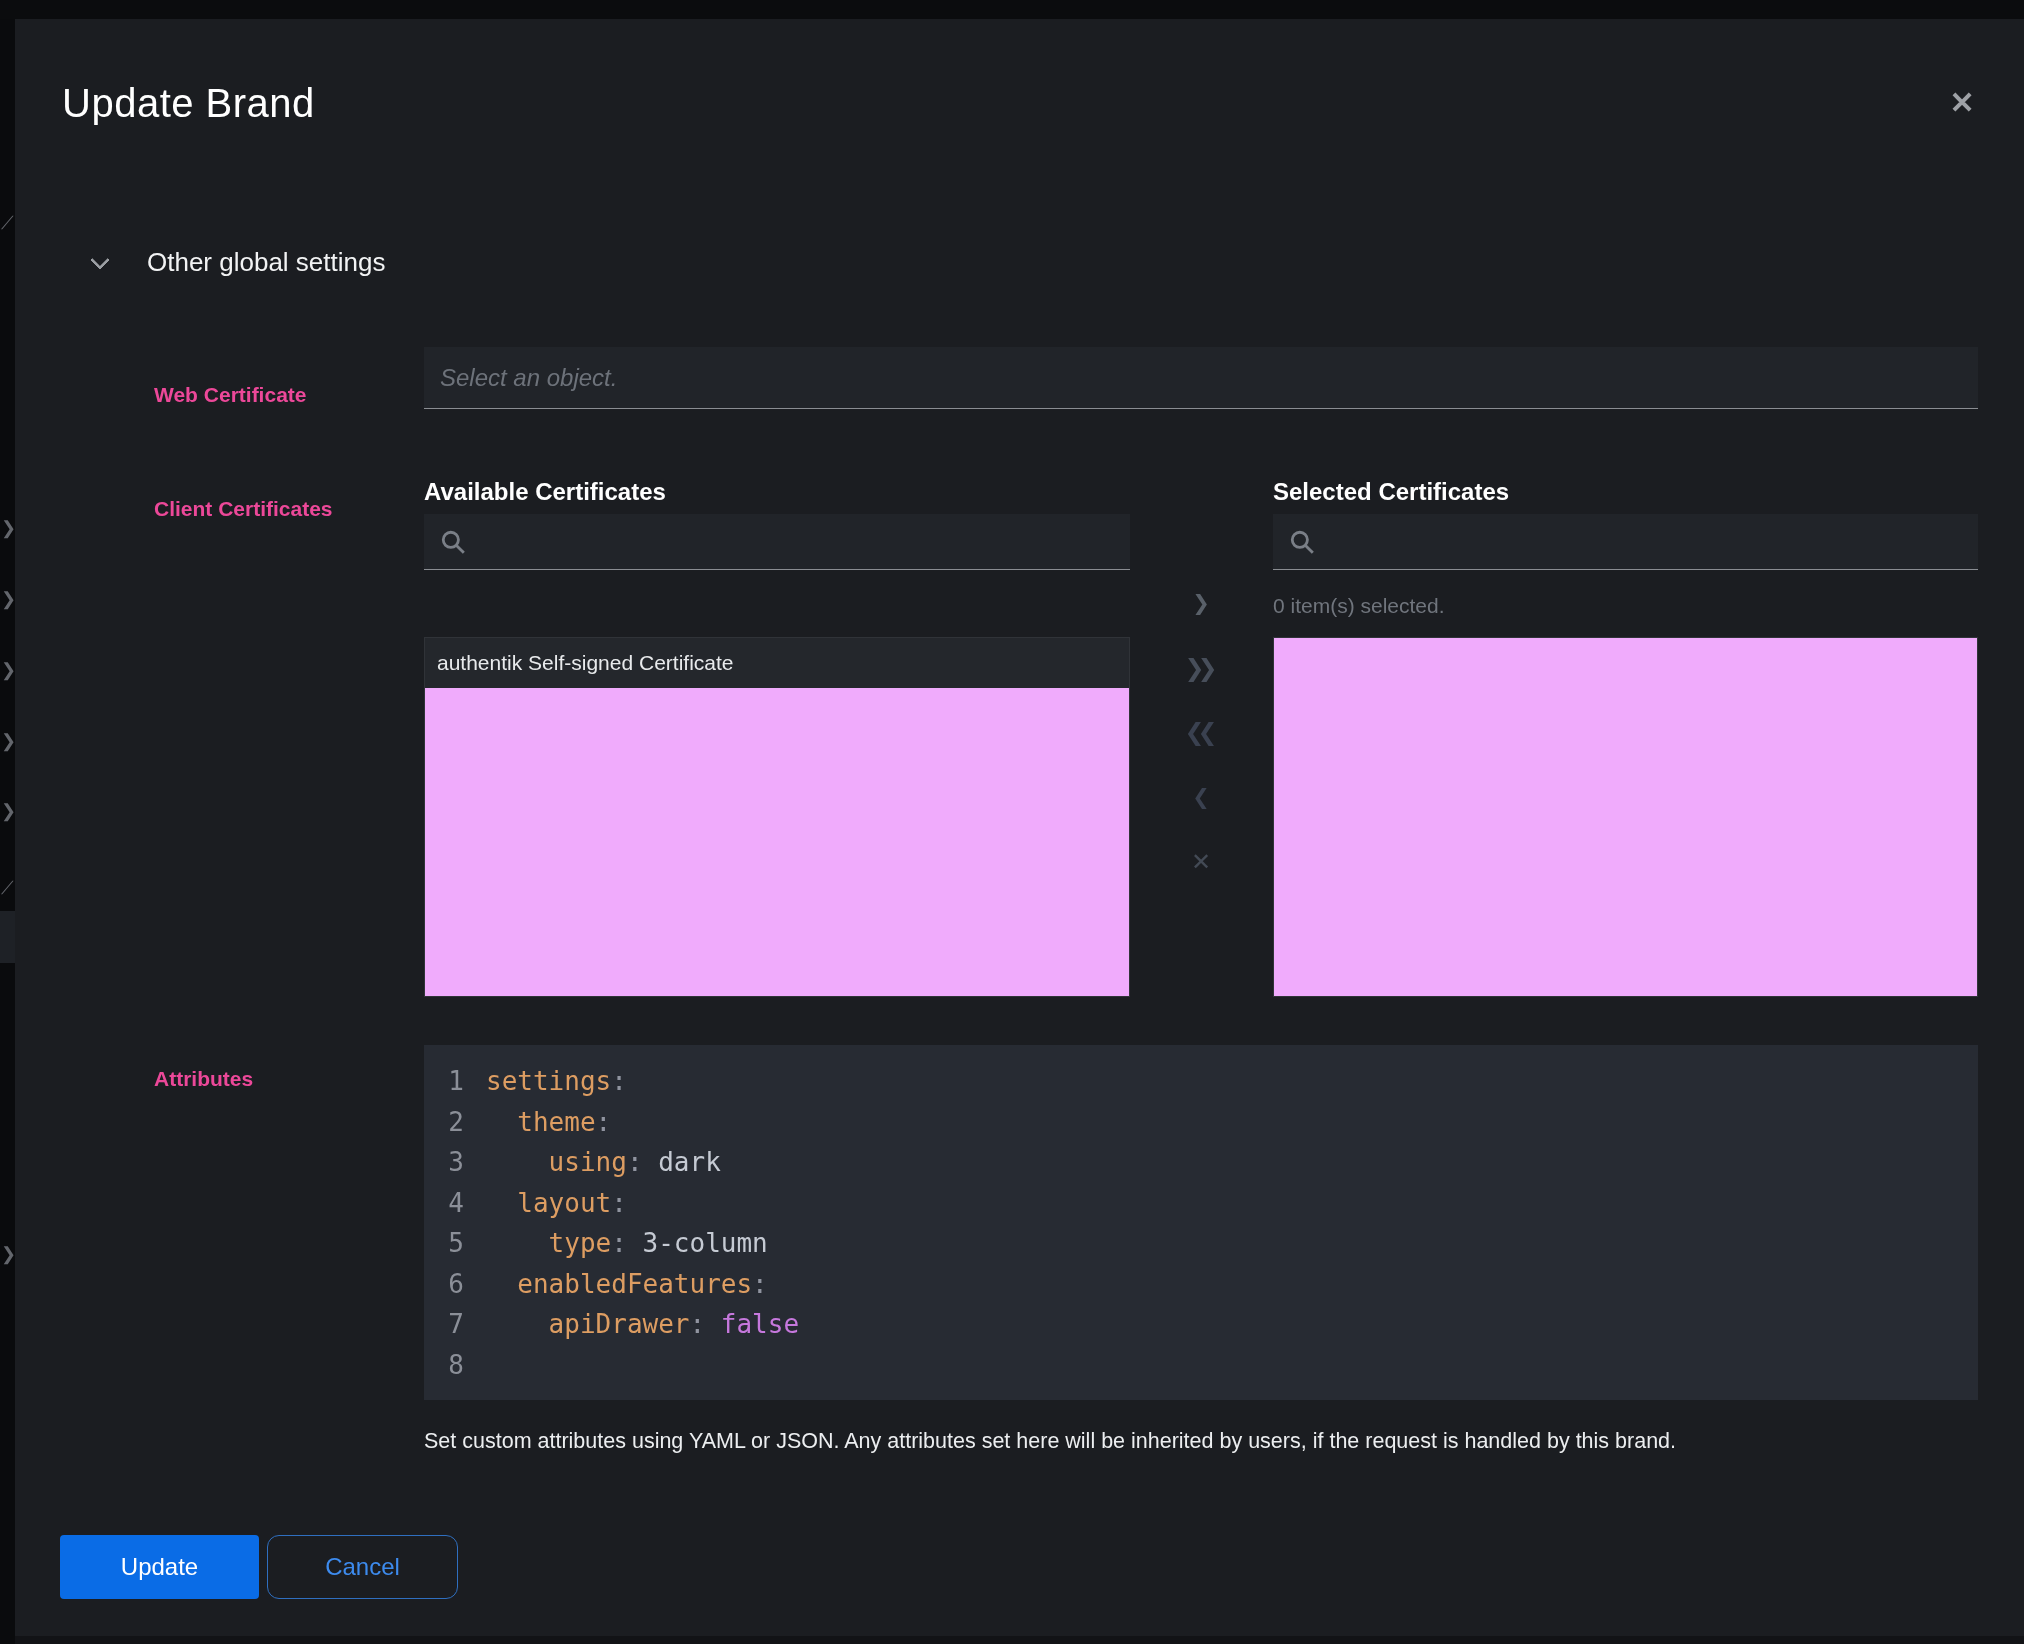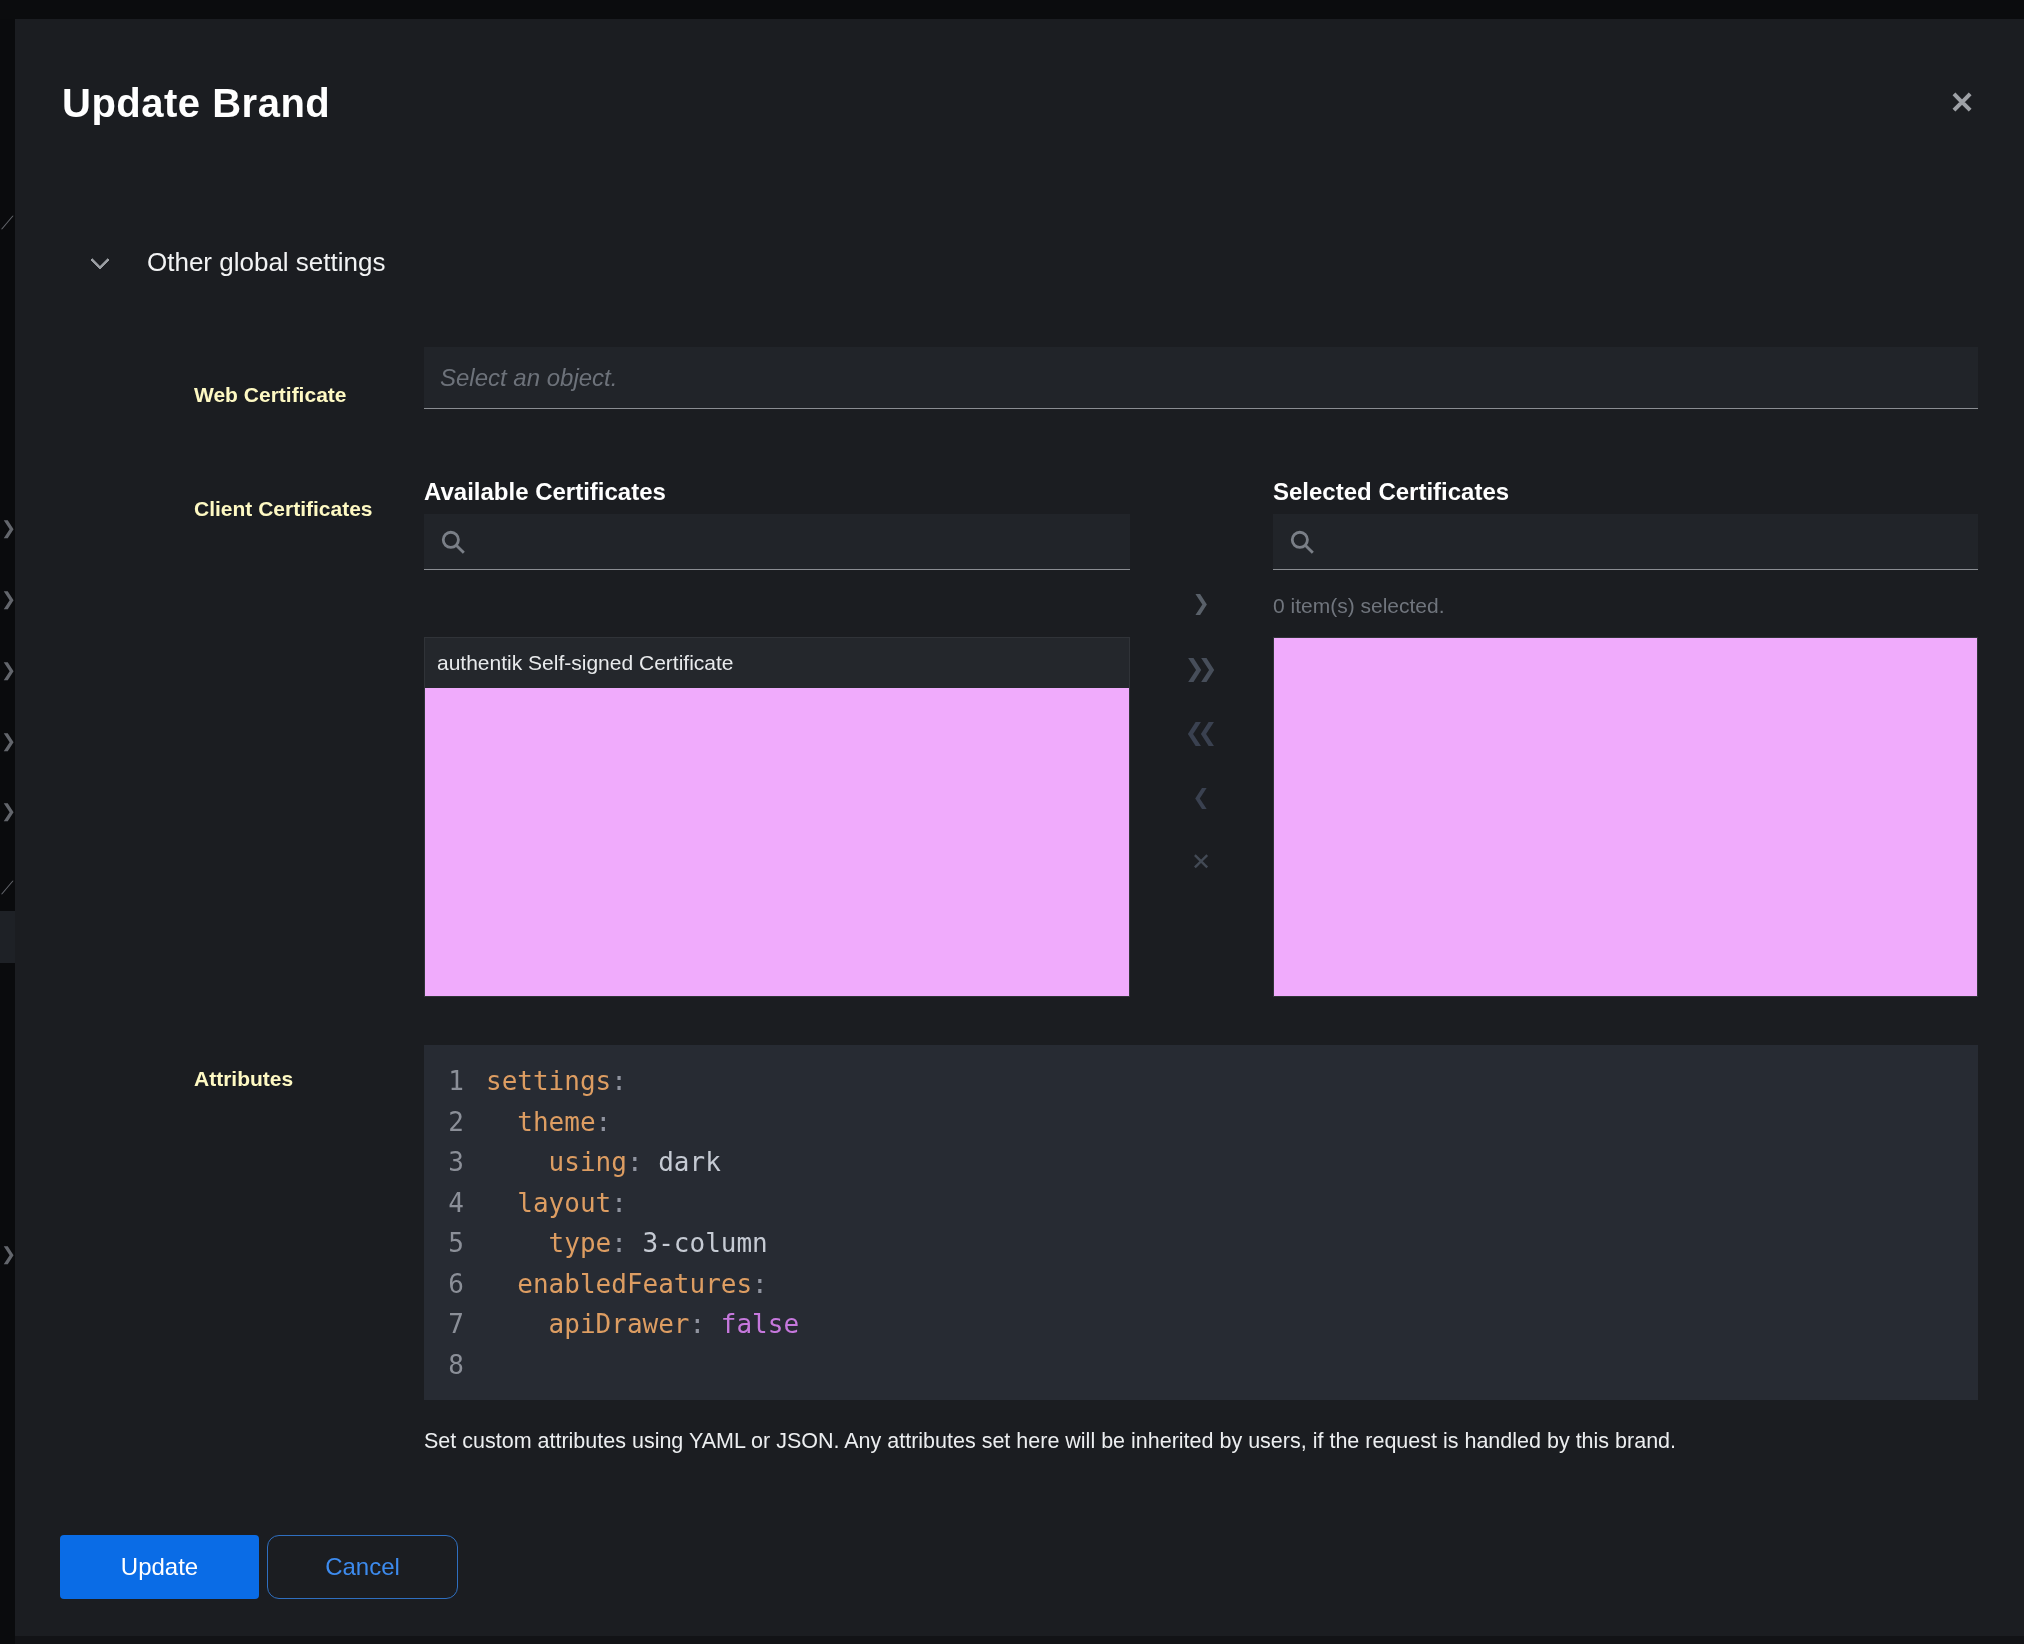--- a/index.html
+++ b/index.html
@@ -9,30 +9,30 @@
 
   .top-strip  { position:absolute; left:0; top:0; width:2024px; height:19px; background:#0b0c0e; }
   .side-strip { position:absolute; left:0; top:19px; width:15px; height:1625px; background:#0a0b0d; overflow:hidden; }
   .side-glyph { position:absolute; left:1px; color:#63666c; font-size:18px; line-height:18px; }
   .side-hl    { position:absolute; left:0; top:892px; width:15px; height:52px; background:#1e2126; }
   .red-sliver { position:absolute; right:0; top:607px; width:3px; height:856px; background:#c9482f; }
   .bottom-strip { position:absolute; left:15px; top:1636px; width:2009px; height:8px; background:#121316; }
 
   .modal { position:absolute; left:15px; top:19px; width:2009px; height:1617px; background:#1b1d21; }
 
-  .modal-title { position:absolute; left:47px; top:62px; color:#ffffff; font-size:40px; font-weight:700; letter-spacing:.5px; }
+  .modal-title { position:absolute; left:47px; top:62px; color:#ffffff; font-size:40px; font-weight:400; letter-spacing:.5px; }
   .close-btn { position:absolute; left:1925px; top:62px; width:44px; height:44px; background:none; border:none;
                color:#9ea1a6; font-size:30px; font-weight:700; cursor:pointer; line-height:44px; text-align:center; }
 
   .section-toggle { position:absolute; left:78px; top:228px; display:flex; align-items:center; gap:40px; cursor:pointer; }
   .chev-down { width:14px; height:14px; border-right:3px solid #9b9ea3; border-bottom:3px solid #9b9ea3;
                transform:rotate(45deg); margin-top:-6px; border-radius:1px; }
   .section-label { color:#f2f3f4; font-size:26px; }
 
-  .field-label { position:absolute; left:139px; color:#fef9c3; font-size:21px; font-weight:700;margin-left:40px; }
+  .field-label { position:absolute; left:139px; color:#ec4899; font-size:21px; font-weight:700; }
 
   .pf-input { width:100%; height:62px; background:#212429; border:none; border-bottom:1px solid #8a8d92;
               color:#e7e9ec; font-size:24px; padding:0 16px; font-family:"Liberation Sans", sans-serif;font-style:italic; }
   .pf-input::placeholder { color:#6d727a; }
 
   .web-cert-input-wrap { position:absolute; left:409px; top:328px; width:1554px; }
 
   .dual-list { position:absolute; left:409px; top:447px; width:1554px; height:531px; }
   .dl-header { position:absolute; top:12px; color:#ffffff; font-size:24px; font-weight:700; }
   .dl-search { position:absolute; top:48px; height:56px; }

